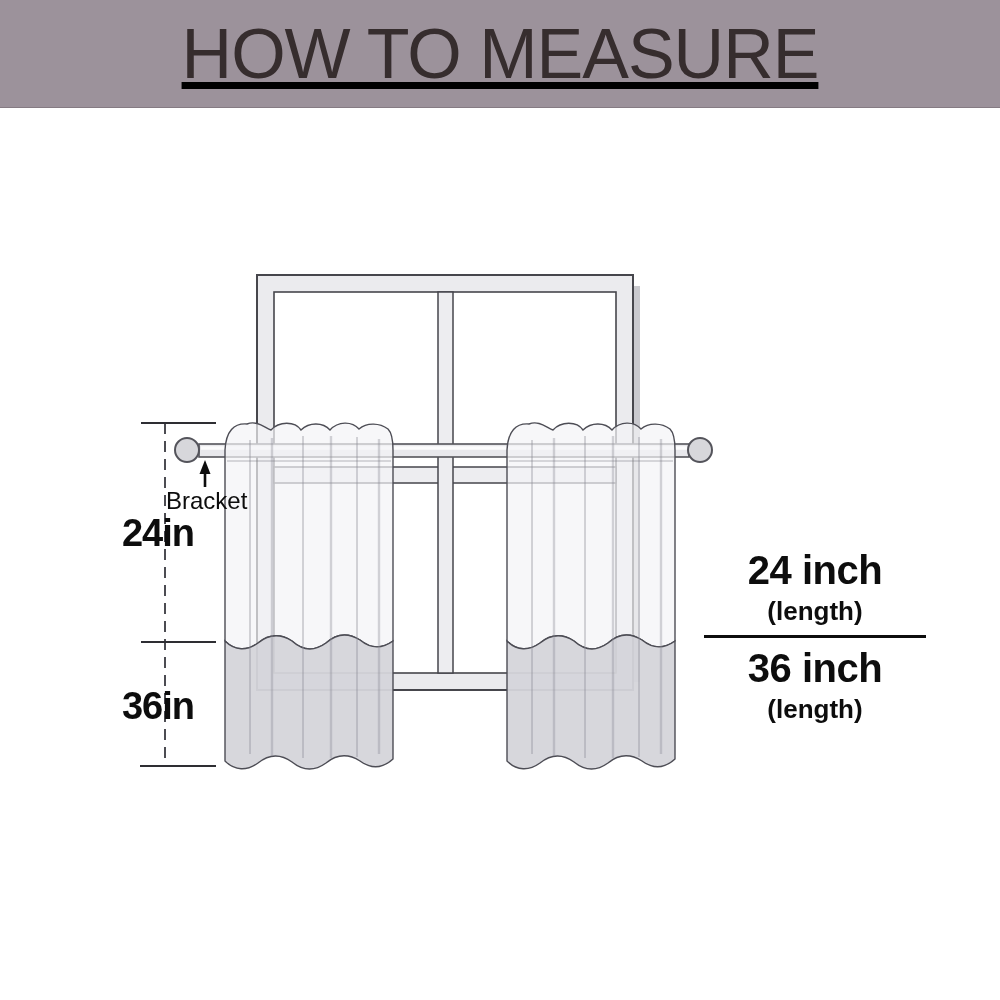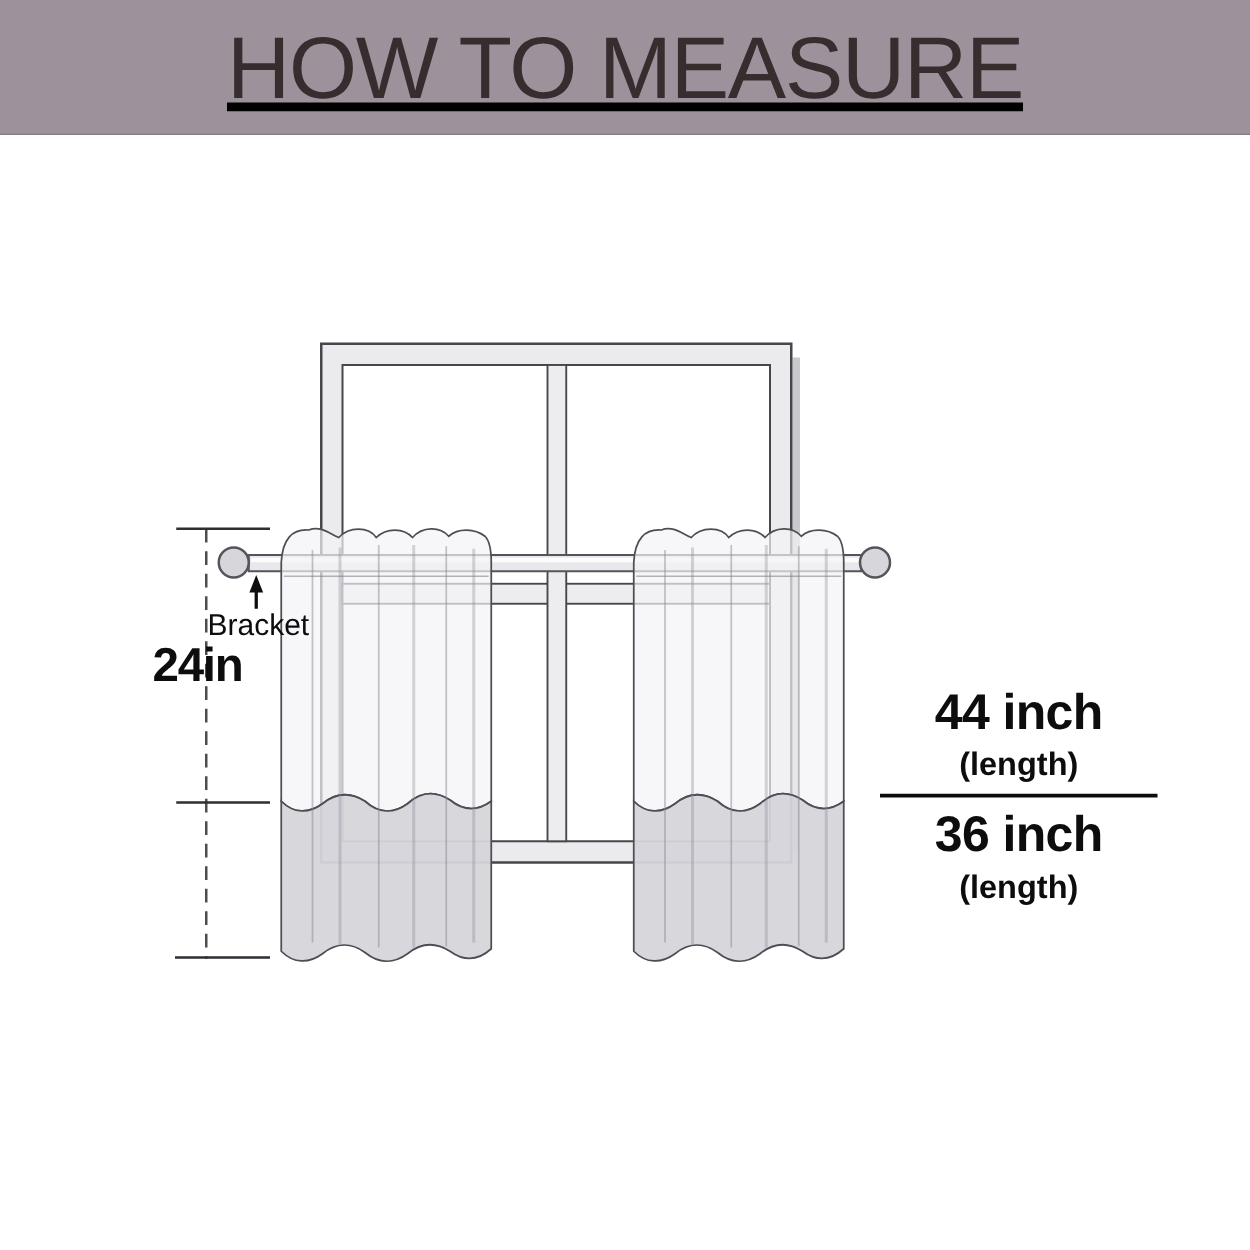--- a/index.html
+++ b/index.html
@@ -132,22 +132,23 @@
         <line class="arrow-shaft" x1="205" y1="487" x2="205" y2="471"></line>
         <polygon class="arrow-head" points="205,460 199.5,474 210.5,474"></polygon>
       </g>
     </g>
   </svg>
 
   <div class="lbl bracket-lbl">Bracket</div>
 
   <div class="lbl len-lbl len-24">24in</div>
 
+  <div class="lbl len-lbl len-36">36in</div>
 
   <div class="right-block">
-    <div class="size">44 inch</div>
+    <div class="size">24 inch</div>
     <div class="qual">(length)</div>
     <div class="divider"></div>
     <div class="size">36 inch</div>
     <div class="qual">(length)</div>
   </div>
 
 </div>
 
 </body></html>

